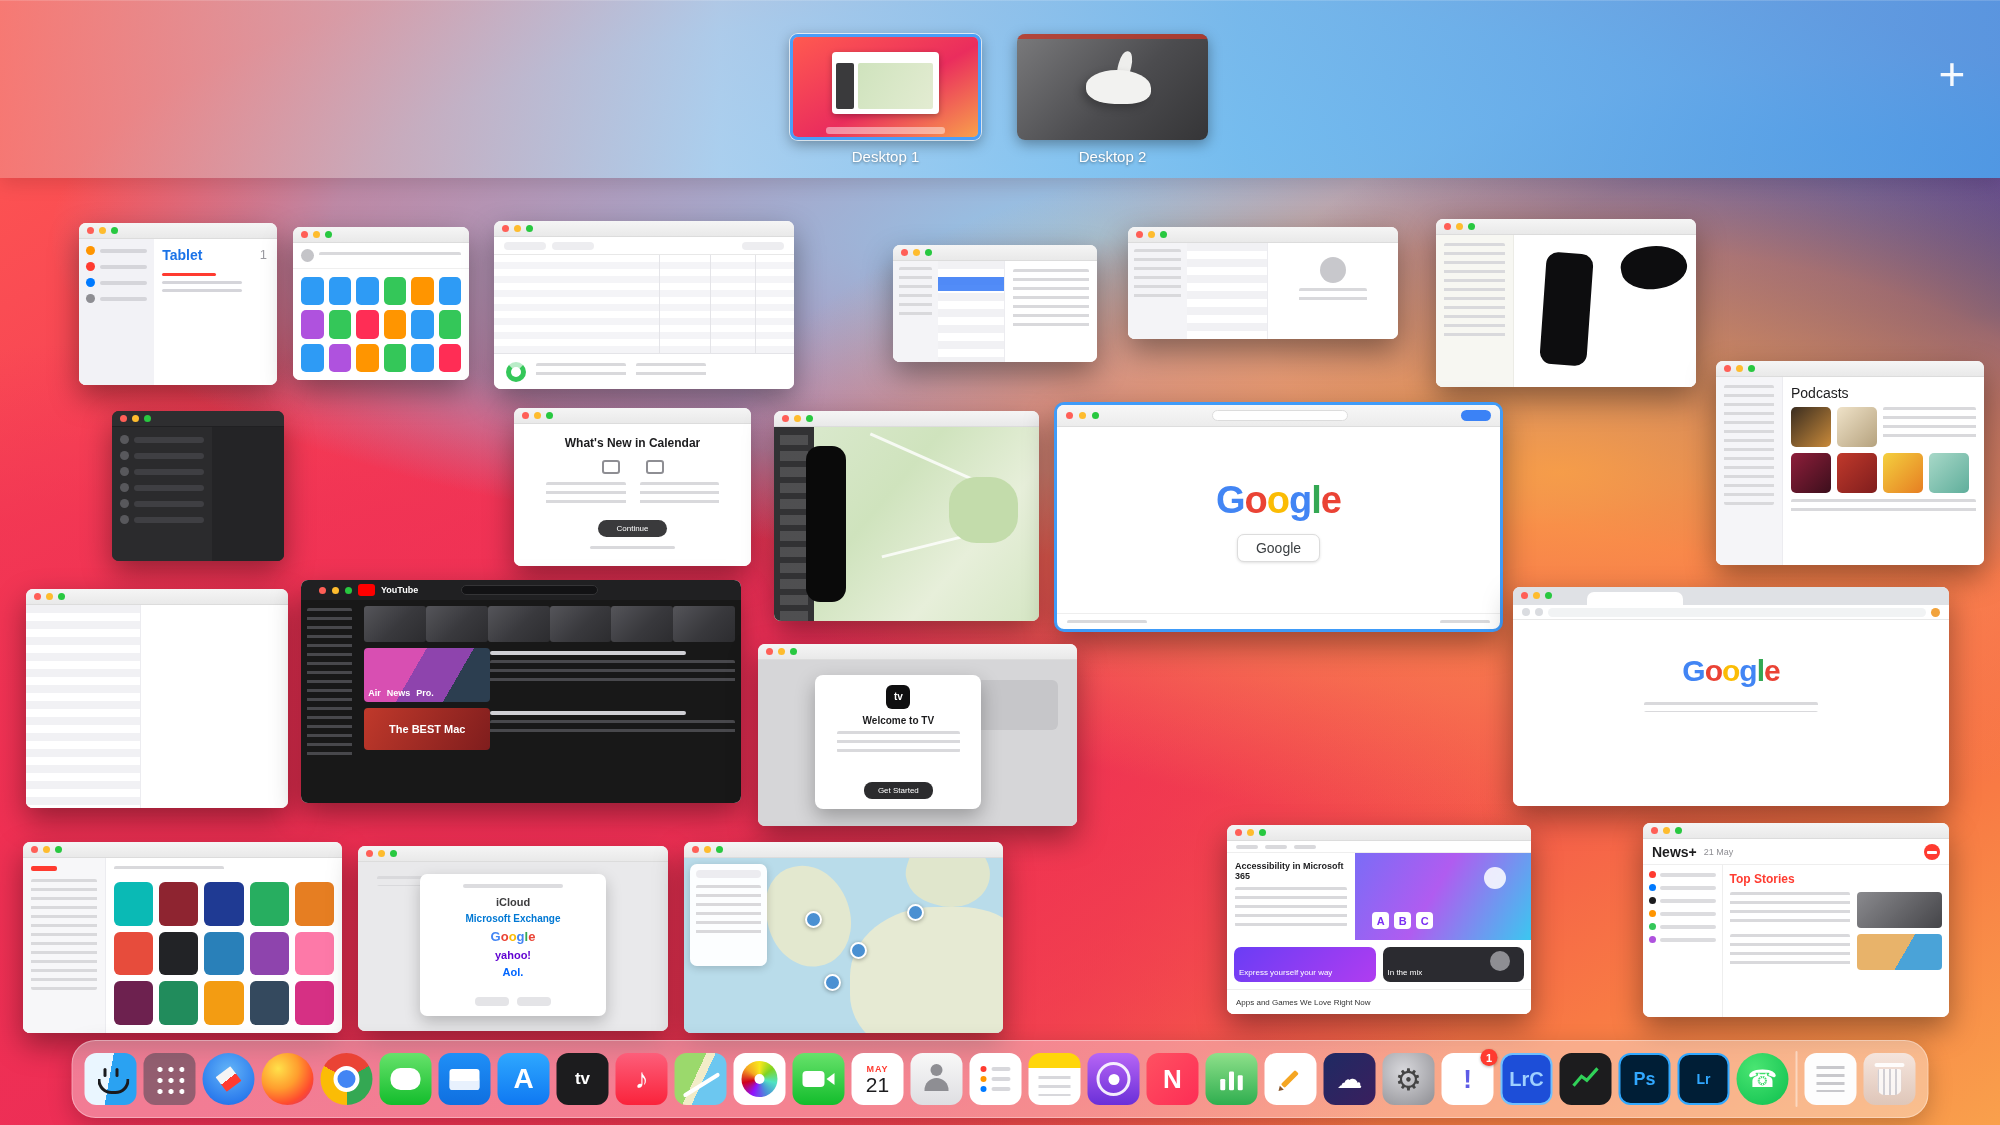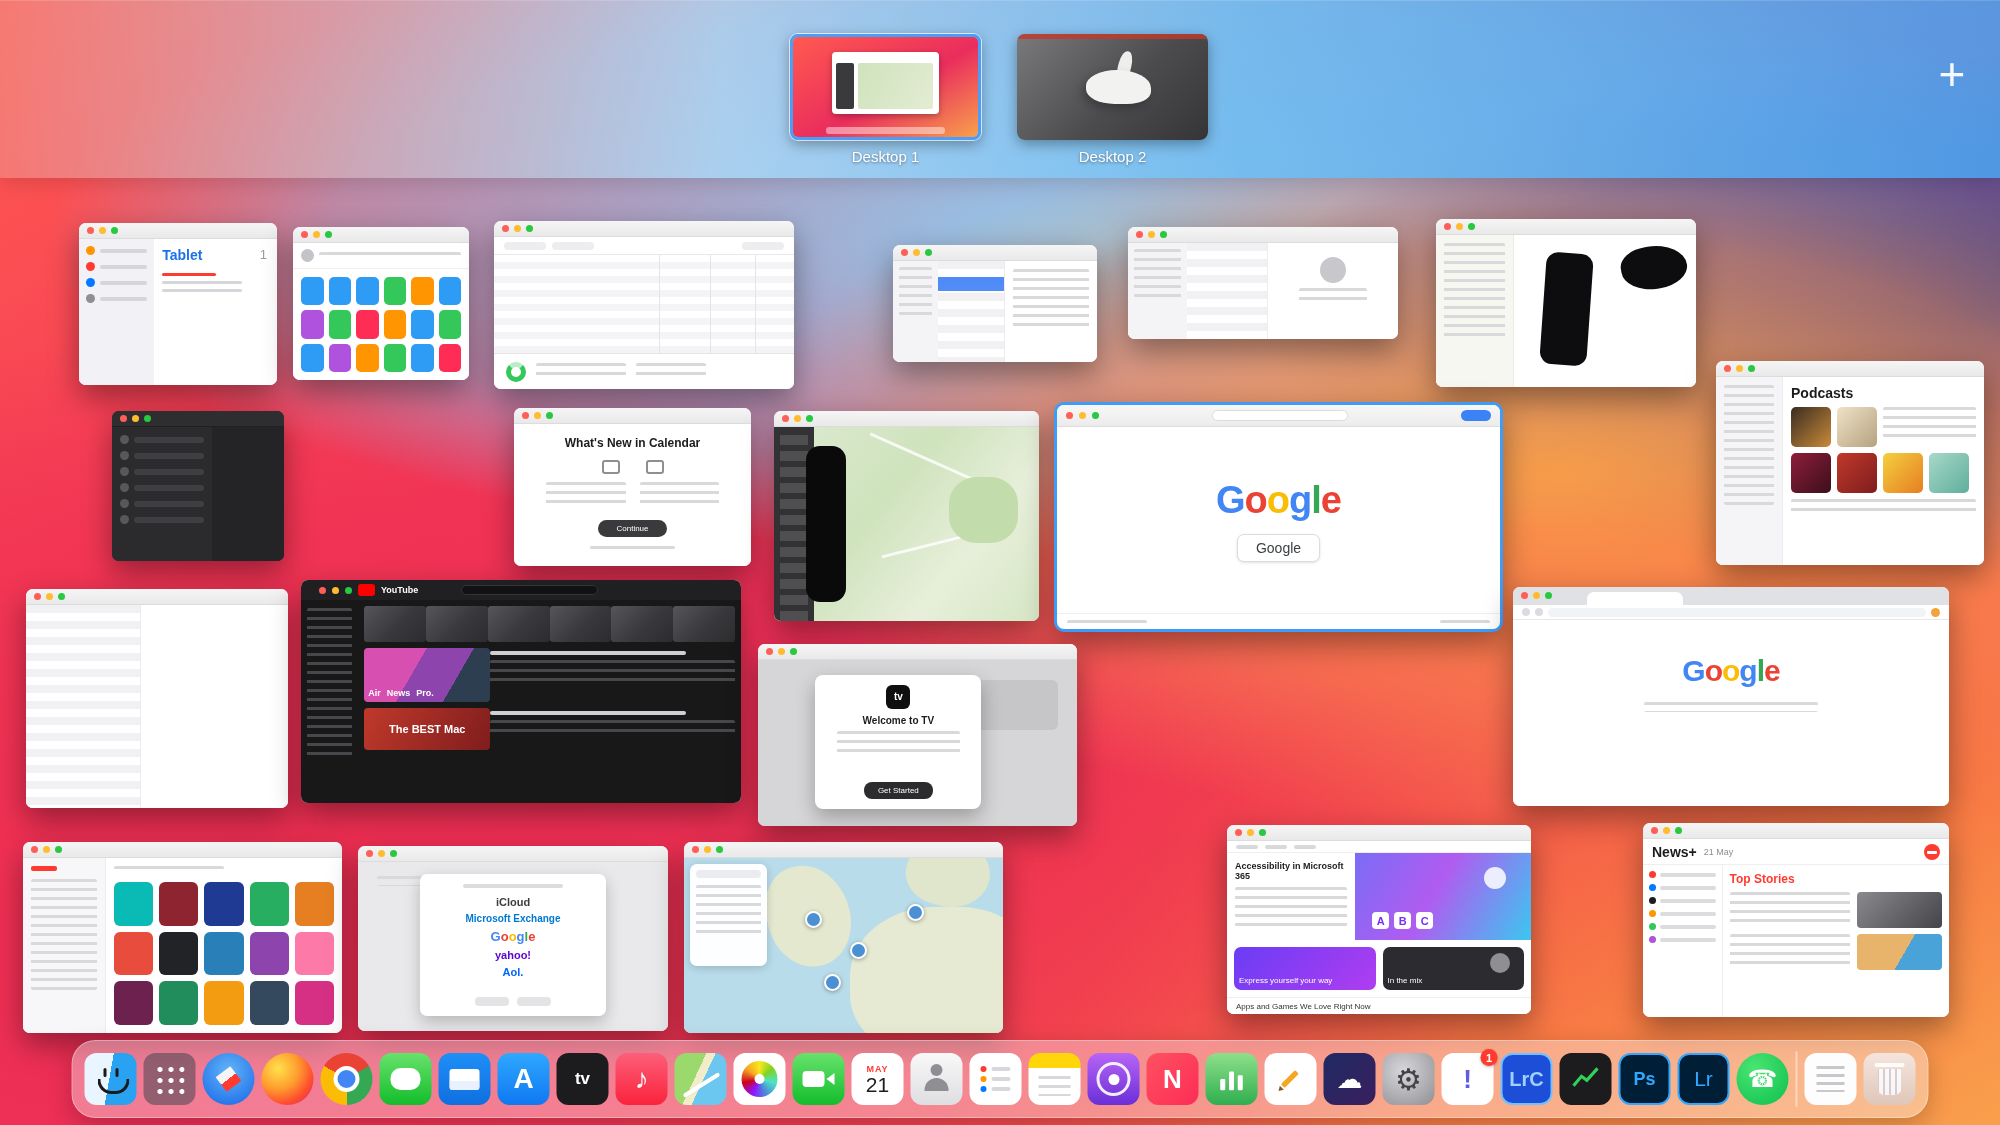--- a/index.html
+++ b/index.html
@@ -93,21 +93,21 @@
 
   #w-notes{left:1436px;top:219px;width:260px;height:168px}
   .nt-sb{width:30%;background:#f7f7f2;padding:8px;border-right:1px solid #ecece6}
   .nt-main{flex:1;position:relative;background:#fff}
   .nt-blob1{position:absolute;left:16%;top:12%;width:26%;height:74%;background:#0d0d0f;border-radius:12px;transform:rotate(4deg)}
   .nt-blob2{position:absolute;right:5%;top:7%;width:36%;height:28%;background:#0d0d0f;border-radius:45% 60% 50% 55%;transform:rotate(-9deg)}
 
   #w-podcasts{left:1716px;top:361px;width:268px;height:204px}
   .pc-sb{width:25%;background:#f5f5f8;padding:8px;border-right:1px solid #ececf0}
   .pc-main{flex:1;padding:8px;display:flex;flex-direction:column;gap:6px}
-  .pc-title{font-weight:bold;font-size:14px;color:#1c1c1e}
+  .pc-title{font-weight:normal;font-size:14px;color:#1c1c1e}
   .pc-row{display:flex;gap:6px}
   .pc-art{width:40px;height:40px;border-radius:5px}
   .pc-a1{background:linear-gradient(135deg,#3a2d20,#c98a3a)}
   .pc-a2{background:linear-gradient(135deg,#efe2c8,#b5a27e)}
   .pc-a3{background:linear-gradient(135deg,#8e1e3a,#3c0f1c)}
   .pc-a4{background:linear-gradient(135deg,#c0392b,#7f1d1d)}
   .pc-a5{background:linear-gradient(135deg,#f4d03f,#e67e22)}
   .pc-a6{background:linear-gradient(135deg,#a8d8c8,#5fae9b)}
 
   #w-msgdark{left:112px;top:411px;width:172px;height:150px;background:#2b2b2d}
@@ -230,21 +230,21 @@
   .ms-text{width:42%;padding:8px}
   .ms-title{font-weight:bold;font-size:9px;color:#1c1c1e;margin-bottom:6px}
   .ms-art{flex:1;background:linear-gradient(120deg,#7b6cf6 0%,#b05cf0 45%,#3bc7f0 100%);position:relative}
   .ms-blocks{position:absolute;left:10%;bottom:12%;display:flex;gap:5px}
   .ms-blk{width:17px;height:17px;border-radius:4px;background:#fff;color:#7b2ff2;font-weight:800;font-size:11px;display:flex;align-items:center;justify-content:center}
   .ms-fig{position:absolute;right:14%;top:16%;width:22px;height:22px;border-radius:50%;background:rgba(255,255,255,.85)}
   .ms-cards{flex:1;display:flex;gap:7px;padding:7px}
   .ms-c1{flex:1;border-radius:7px;background:linear-gradient(135deg,#6a3df5,#b03df0);color:#fff;font-size:8px;display:flex;align-items:flex-end;padding:5px}
   .ms-c2{flex:1;border-radius:7px;background:#2b2b30;color:#fff;font-size:8px;display:flex;align-items:flex-end;padding:5px;position:relative}
   .ms-face{position:absolute;right:10%;top:14%;width:20px;height:20px;border-radius:50%;background:#8e8e93}
-  .ms-foot{height:17px;background:#fff;border-top:1px solid #eee;display:flex;align-items:center;padding:4px 9px;font-size:8px;color:#333;flex:0 0 auto}
+  .ms-foot{height:17px;background:#fff;border-top:1px solid #eee;display:flex;align-items:center;padding:12px 9px;font-size:8px;color:#333;flex:0 0 auto}
 
   #w-newsplus{left:1643px;top:823px;width:306px;height:194px}
   .np-body{flex-direction:column}
   .np-head{height:26px;display:flex;align-items:center;gap:7px;padding:0 9px;border-bottom:1px solid #eee;flex:0 0 auto}
   .np-brand{font-weight:800;font-size:14px;color:#1c1c1e}
   .np-date{font-size:9px;color:#8e8e93}
   .np-block{margin-left:auto;width:16px;height:16px;border-radius:50%;background:#ff3b30;position:relative}
   .np-block::after{content:'';position:absolute;left:3px;right:3px;top:7px;height:3px;background:#fff;border-radius:1px}
   .np-cols{flex:1;display:flex}
   .np-sb{width:26%;border-right:1px solid #eee;padding:6px;display:flex;flex-direction:column;gap:6px}
@@ -309,21 +309,21 @@
   .di-podcasts::after{content:'';width:11px;height:11px;background:#fff;border-radius:50%}
   .di-news{background:linear-gradient(135deg,#ff5161,#fd2d55);color:#fff;font-weight:800;font-size:26px}
   .di-numbers{background:linear-gradient(180deg,#8ee08a,#2fae4f)}
   .di-pages{background:#fff}
   .di-cc{background:linear-gradient(135deg,#1f2a63,#3a1f5e);color:#fff;font-size:26px}
   .di-settings{background:radial-gradient(circle at 40% 35%,#d8d8dc,#8e8e93);color:#444;font-size:30px}
   .di-feedback{background:#fff;color:#5e5ce6;font-weight:800;font-size:26px}
   .di-lrc{background:#1d4ed8;border:2px solid #6fc0ff;color:#9fd0ff;font-weight:bold;font-size:20px}
   .di-stocks{background:#1c1c1e}
   .di-ps{background:#001e36;border:2px solid #31a8ff;color:#31a8ff;font-weight:bold;font-size:18px}
-  .di-lr{background:#001e36;border:2px solid #31a8ff;color:#31a8ff;font-weight:normal;font-size:21px}
+  .di-lr{background:#001e36;border:2px solid #31a8ff;color:#31a8ff;font-weight:bold;font-size:14px}
   .di-whatsapp{background:radial-gradient(circle at 35% 30%,#4ae572,#0dbf4e);border-radius:50%;color:#fff;font-size:24px}
   .dock-divider{width:2px;height:56px;background:rgba(255,255,255,.45);border-radius:1px;flex:0 0 auto}
   .di-textedit{background:#fdfdfd}
   .di-textedit::after{content:'';position:absolute;left:12px;right:12px;top:13px;height:26px;background-image:repeating-linear-gradient(#c8c8cc 0 3px,transparent 3px 8px)}
   .di-trash{background:linear-gradient(180deg,rgba(244,244,248,.75),rgba(205,205,214,.6));flex-direction:column;gap:2px}
   .tr-lid{width:30px;height:4px;background:rgba(255,255,255,.9);border-radius:2px}
   .tr-body{width:24px;height:26px;background:rgba(255,255,255,.8);border-radius:3px 3px 7px 7px;background-image:repeating-linear-gradient(90deg,rgba(180,180,190,.6) 0 2px,transparent 2px 6px)}
 </style>
 </head>
 <body>

